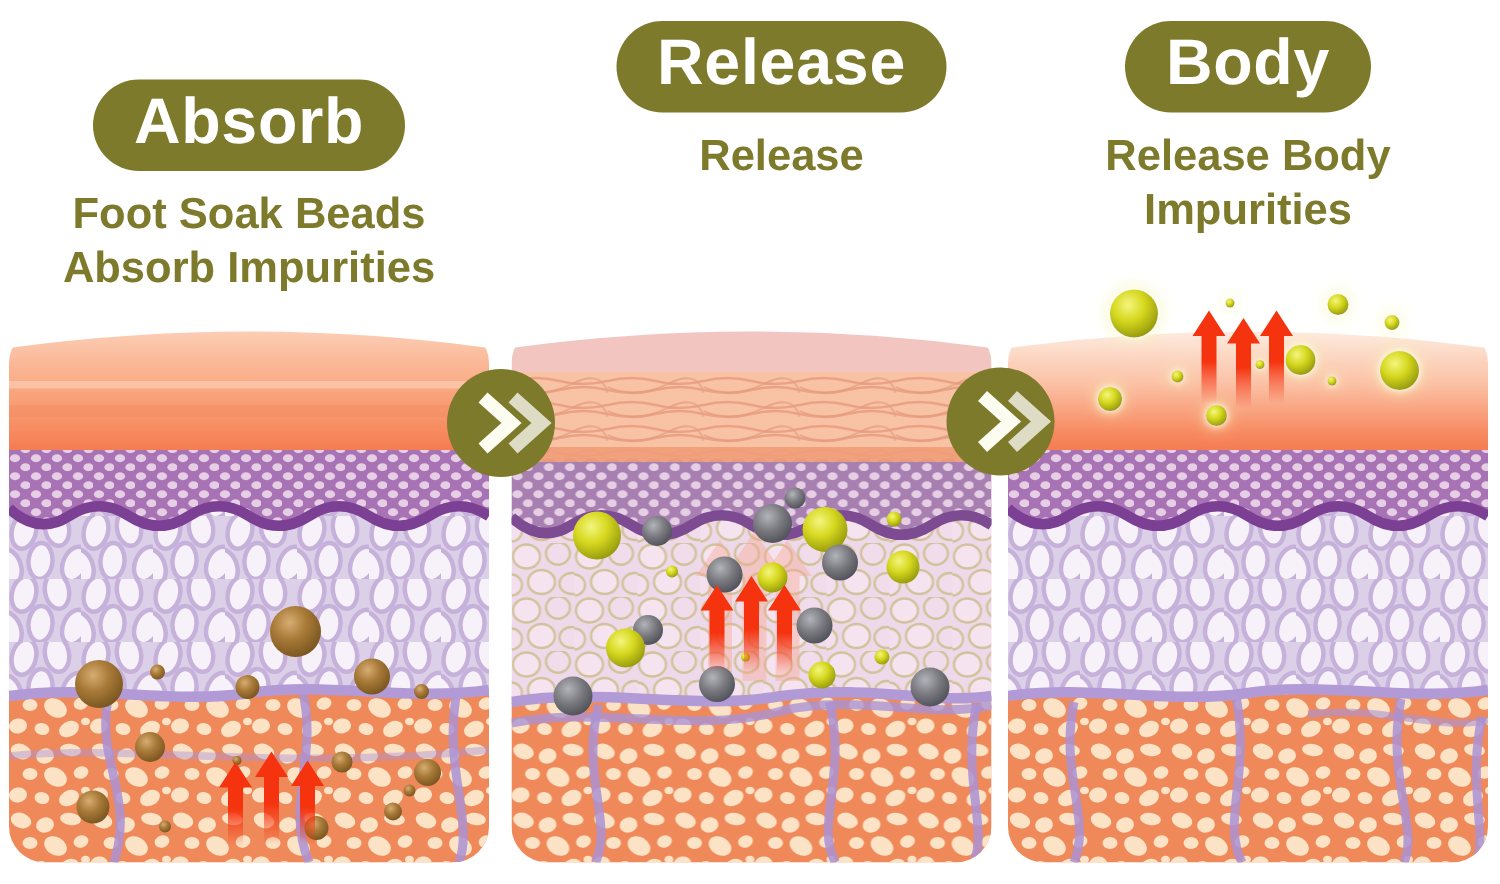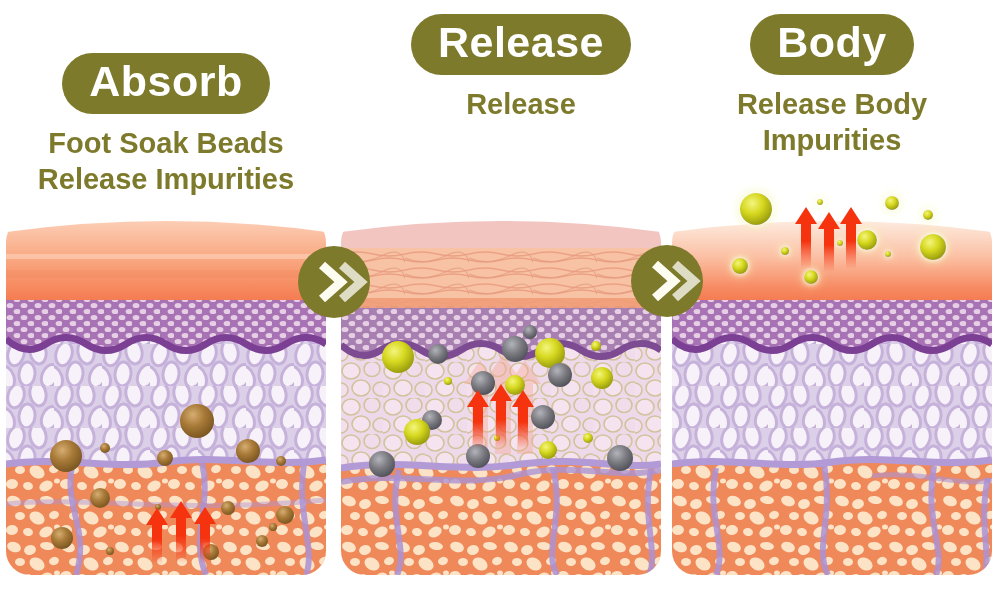--- a/index.html
+++ b/index.html
@@ -16,21 +16,21 @@
 </style>
 </head>
 <body>
 
 <div class="stage">
 
   <div class="step-header h1">
     <div class="pill">Absorb</div>
     <div class="subtitle">
       <span>Foot Soak Beads</span><br>
-      <span>Release Impurities</span>
+      <span>Absorb Impurities</span>
     </div>
   </div>
   <div class="step-header h2">
     <div class="pill">Release</div>
     <div class="subtitle">
       <span>Release</span><br>
     </div>
   </div>
   <div class="step-header h3">
     <div class="pill">Body</div>

